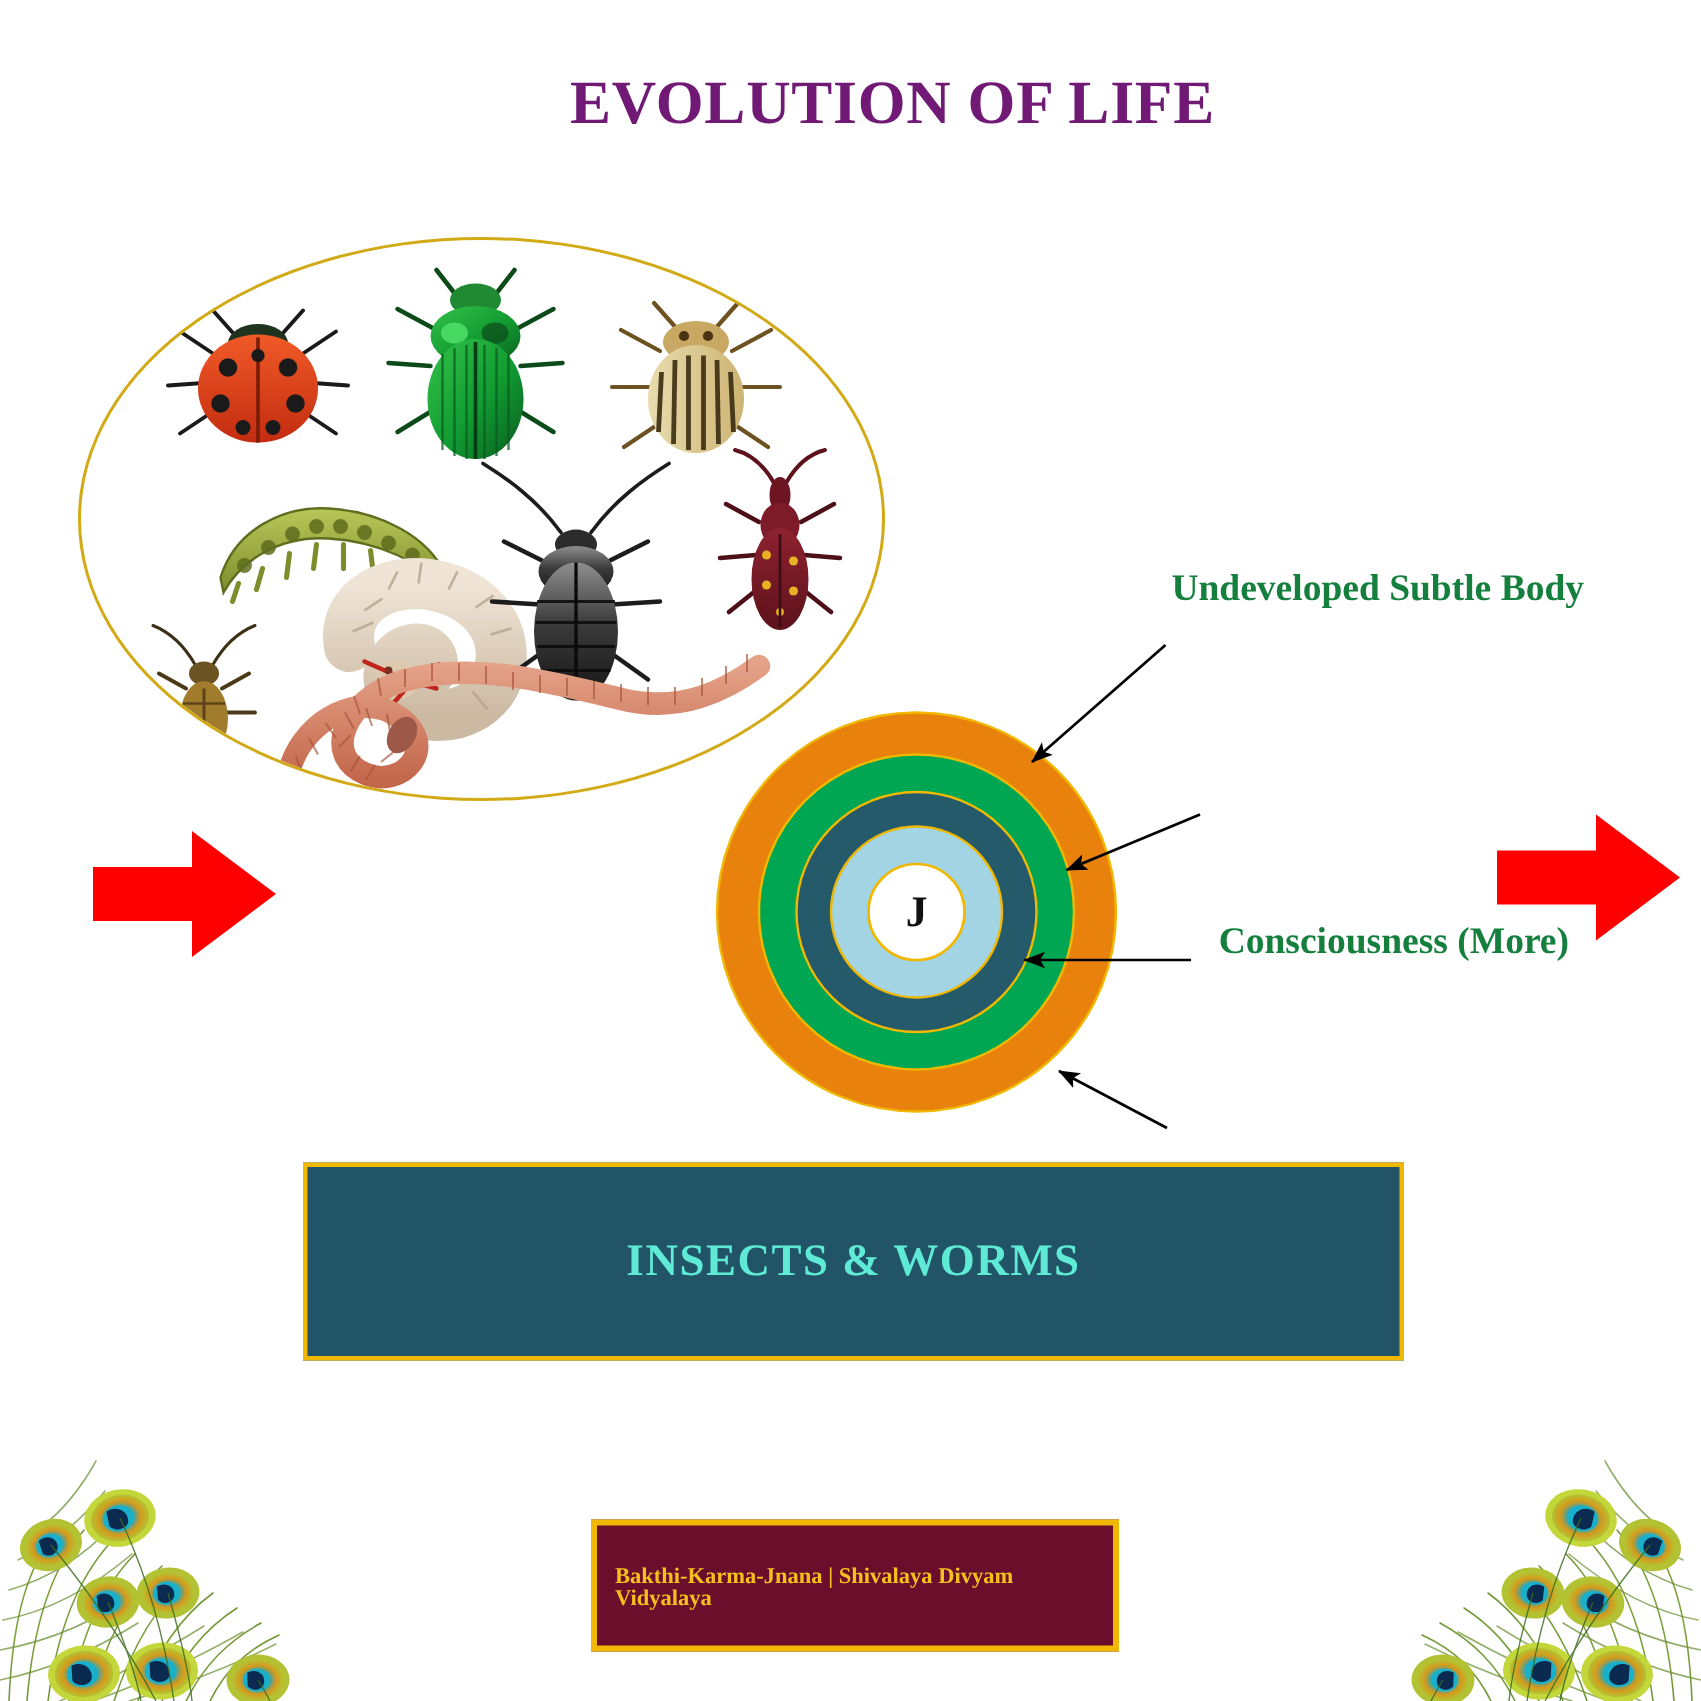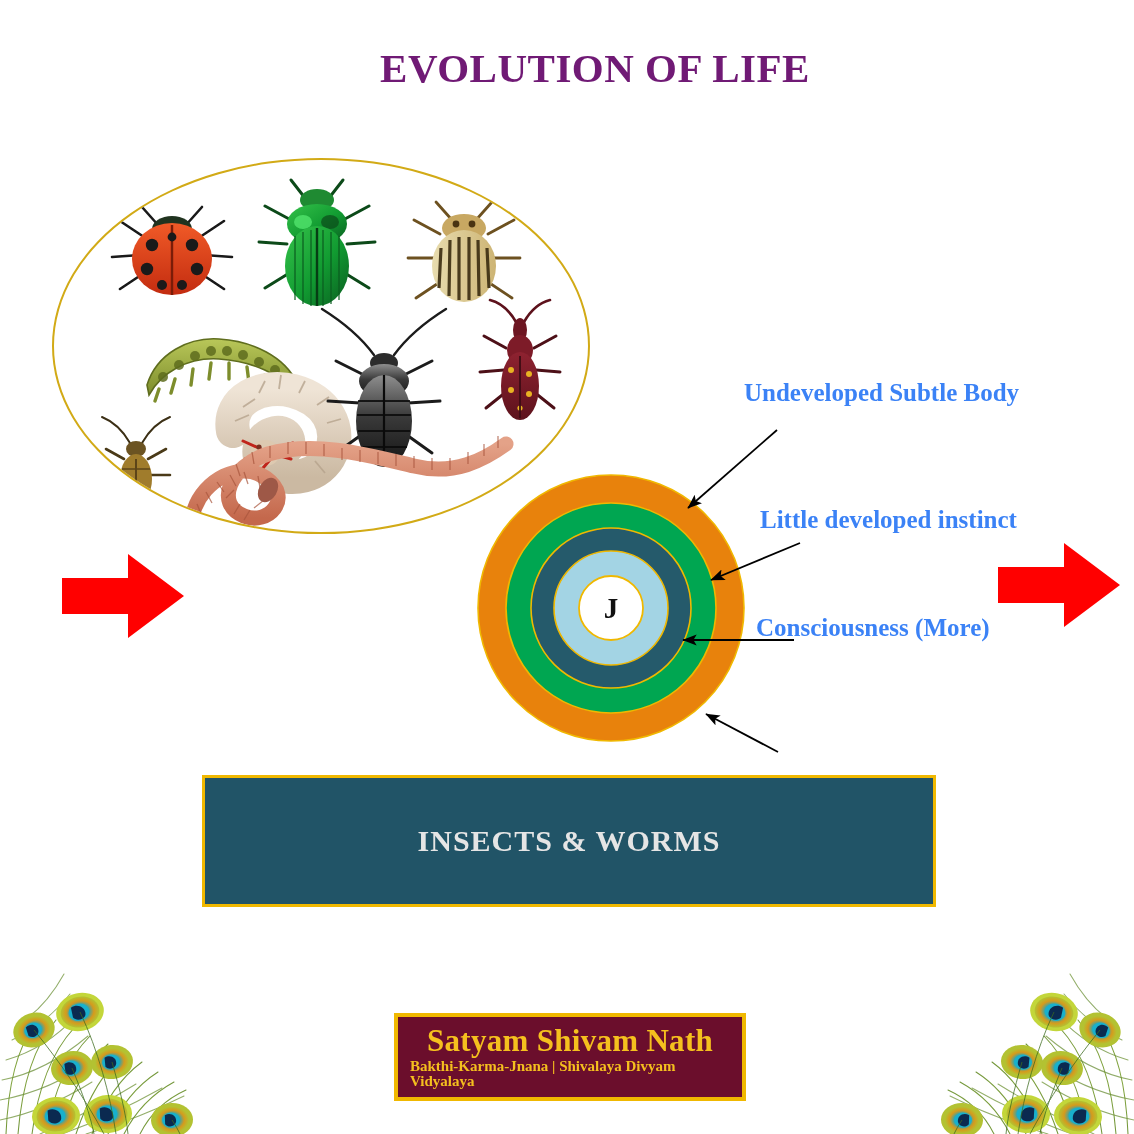--- a/index.html
+++ b/index.html
@@ -91,22 +91,22 @@
     left: 0; top: 0;
     width: 1134px;
     height: 1134px;
     pointer-events: none;
   }
 
   
   .callout {
     position: absolute;
     font-weight: bold;
-    color: #3b82f6;
-    text-align: left;
+    color: #15803d;
+    text-align: right;
     line-height: 1.16;
     font-family: "Liberation Serif", "DejaVu Serif", serif;
   }
   #callout-subtle-body {
     left: 744px; top: 378px; width: 312px;
     font-size: 25px;
   }
   #callout-instinct {
     left: 760px; top: 505px; width: 300px;
     font-size: 25px;
@@ -128,21 +128,21 @@
     width: 734px;
     height: 132px;
     background: #215467;
     border: 3px solid #f0b800;
     box-sizing: border-box;
     display: flex;
     align-items: center;
     justify-content: center;
   }
   #category-banner-label {
-    color: #e5e5e5;
+    color: #5eead4;
     font-size: 30px;
     font-weight: bold;
     letter-spacing: 1px;
     font-family: "Liberation Serif", "DejaVu Serif", serif;
   }
 
   
   .feather-corner {
     position: absolute;
     bottom: 0;
@@ -414,21 +414,20 @@
         <path d="M0,0 L8,3.1 L0,6.2 L1.8,3.1 Z" fill="#000000"></path>
       </marker>
     </defs>
     <line x1="777" y1="430" x2="688" y2="508" stroke="#000000" stroke-width="1.8" marker-end="url(#ah)"></line>
     <line x1="800" y1="543" x2="711" y2="580" stroke="#000000" stroke-width="1.8" marker-end="url(#ah)"></line>
     <line x1="794" y1="640" x2="683" y2="640" stroke="#000000" stroke-width="1.8" marker-end="url(#ah)"></line>
     <line x1="778" y1="752" x2="706" y2="714" stroke="#000000" stroke-width="1.8" marker-end="url(#ah)"></line>
   </svg>
 
   <div class="callout" id="callout-subtle-body">Undeveloped Subtle Body</div>
-  <div class="callout" id="callout-instinct">Little developed instinct</div>
   <div class="callout" id="callout-consciousness">Consciousness (More)</div>
 
   <div id="category-banner">
     <span id="category-banner-label">INSECTS &amp; WORMS</span>
   </div>
 
   <div class="feather-corner" id="feather-left">
     <svg viewBox="0 0 210 200" xmlns="http://www.w3.org/2000/svg">
       <defs>
         <radialGradient id="eyeG" cx="50%" cy="50%" r="50%">
@@ -608,17 +607,16 @@
         <path d="M34,96 C60,128 86,166 104,200"></path>
           <path d="M80,78 C98,116 110,160 116,200"></path>
         <path d="M72,134 C82,158 90,180 94,200"></path>
           <path d="M112,128 C120,156 126,180 128,200"></path>
         <path d="M172,186 C176,192 178,196 180,200"></path>
       </g>
     </svg>
   </div>
 
   <div id="logo-badge">
-    <div id="logo-title">Satyam Shivam Nath</div>
     <div id="logo-subtitle">Bakthi-Karma-Jnana | Shivalaya Divyam Vidyalaya</div>
   </div>
 
 </div>
 
 </body></html>

